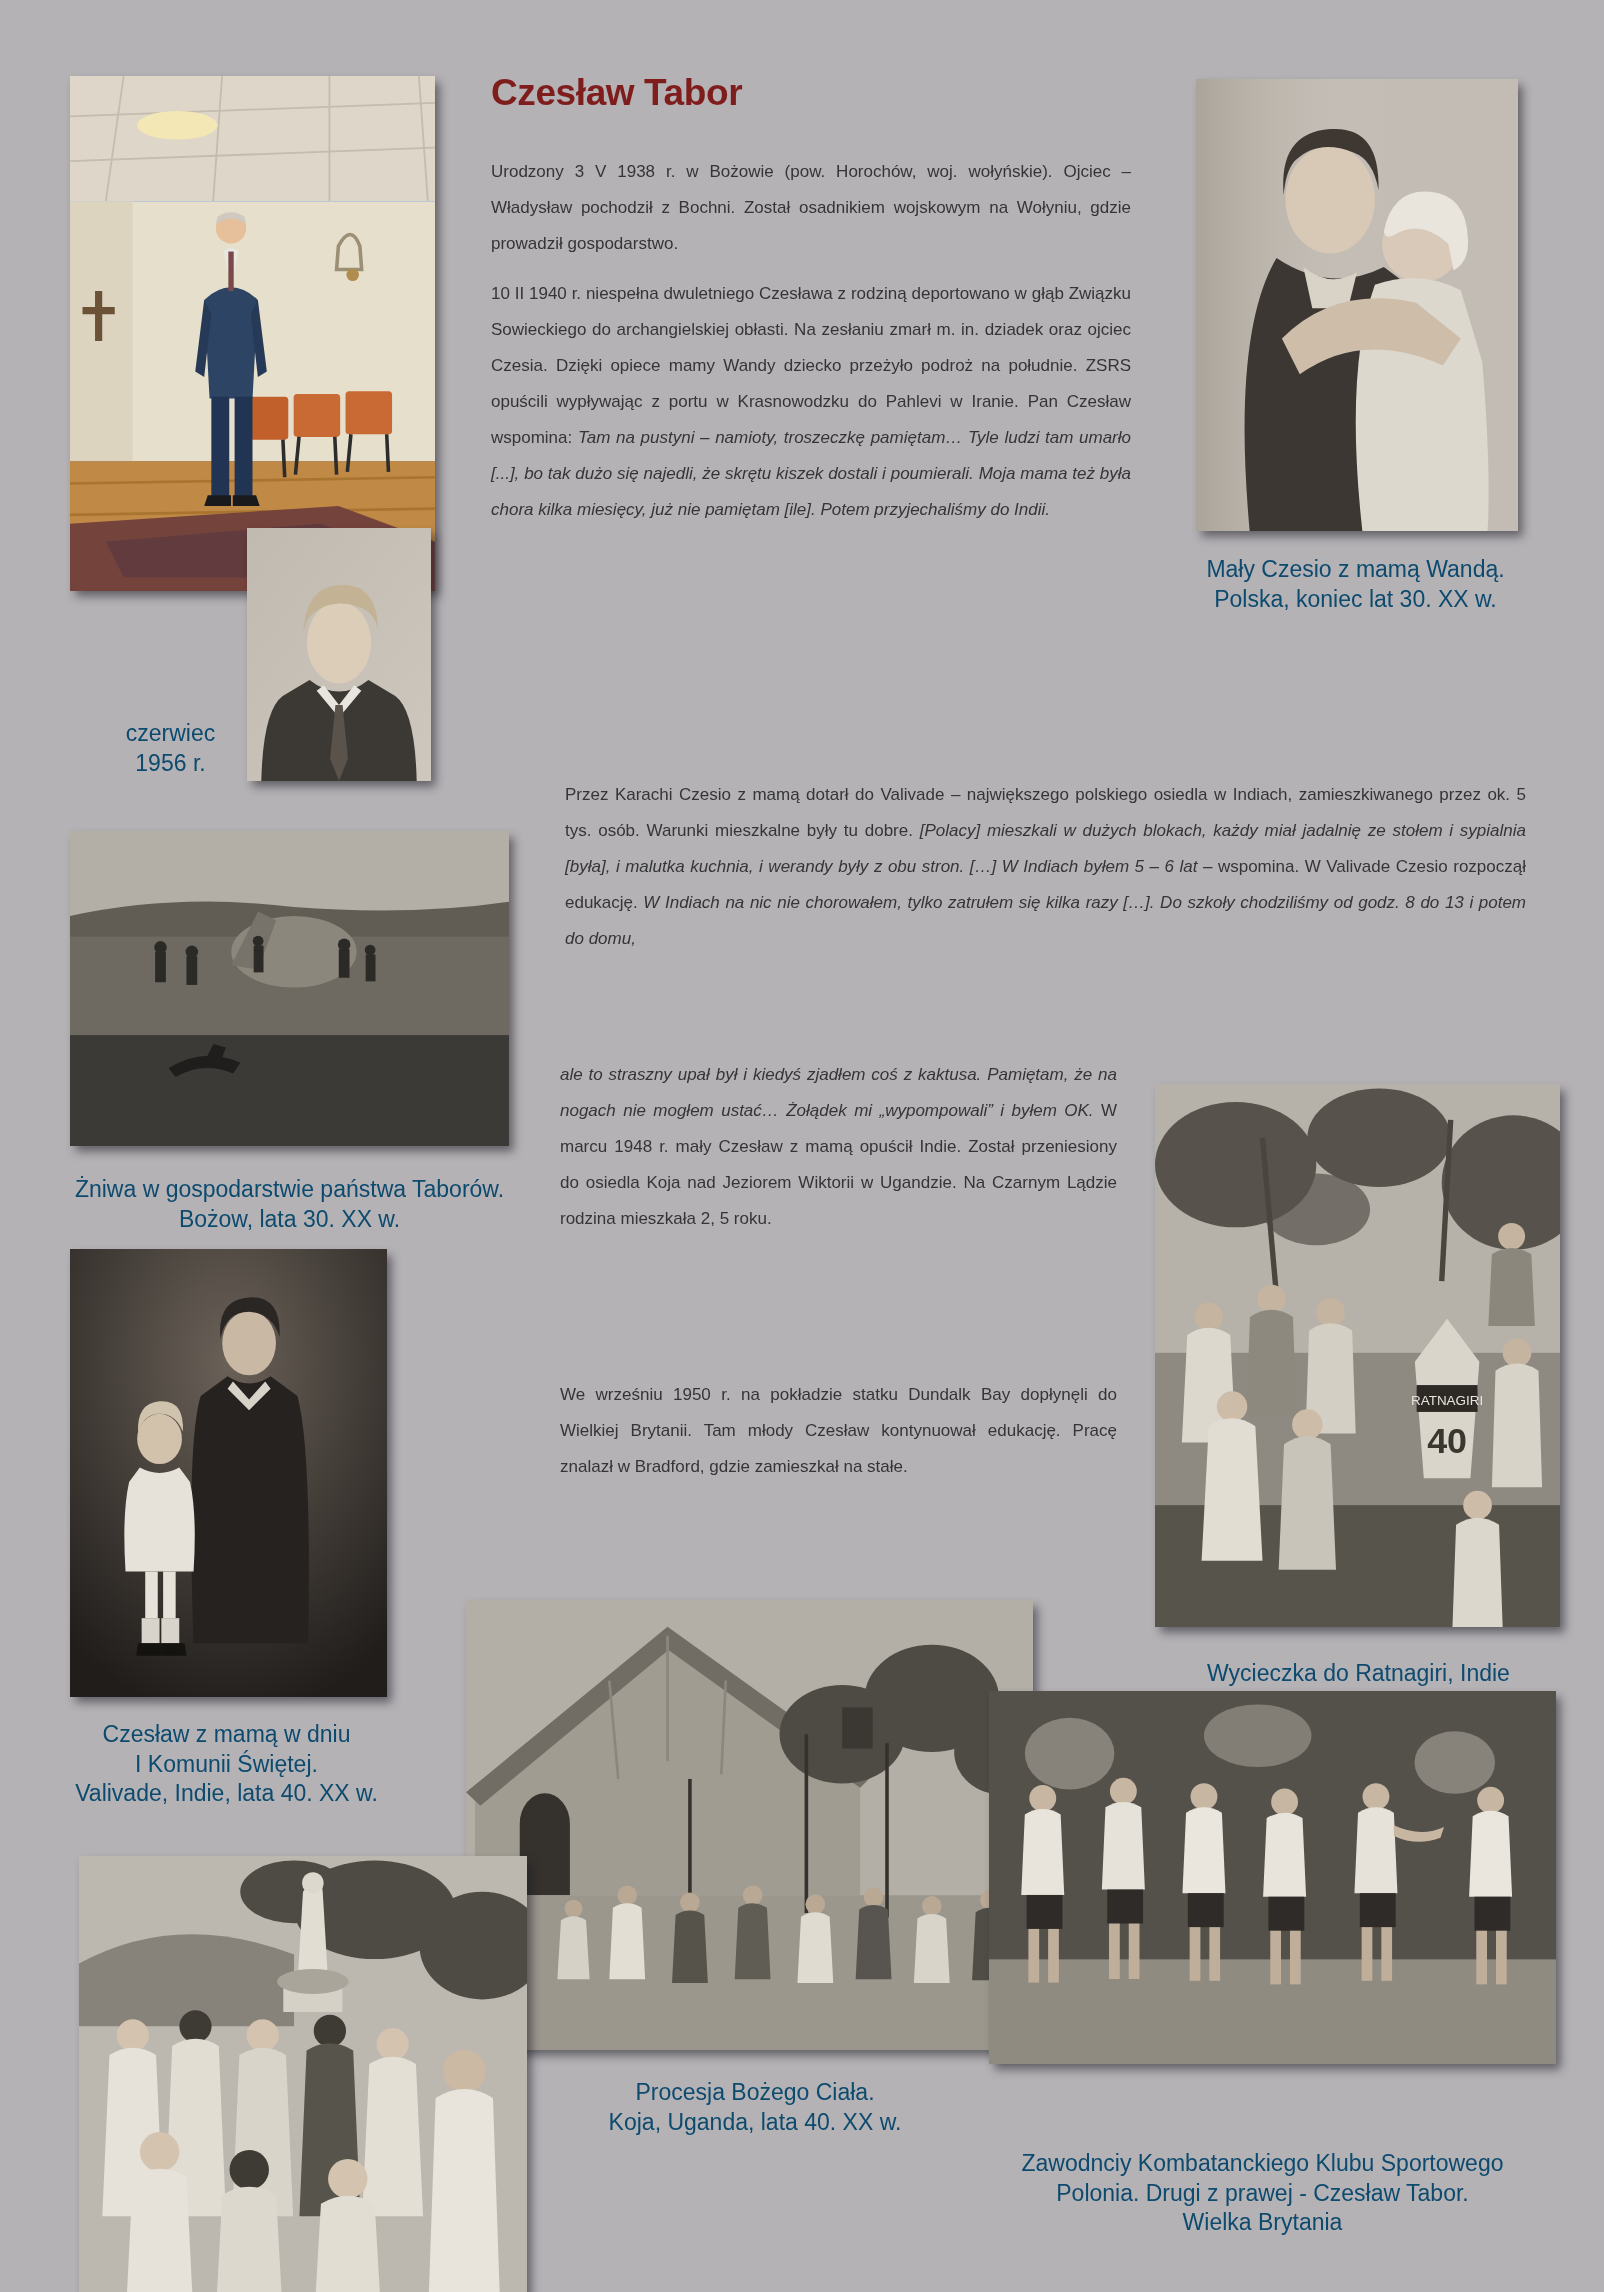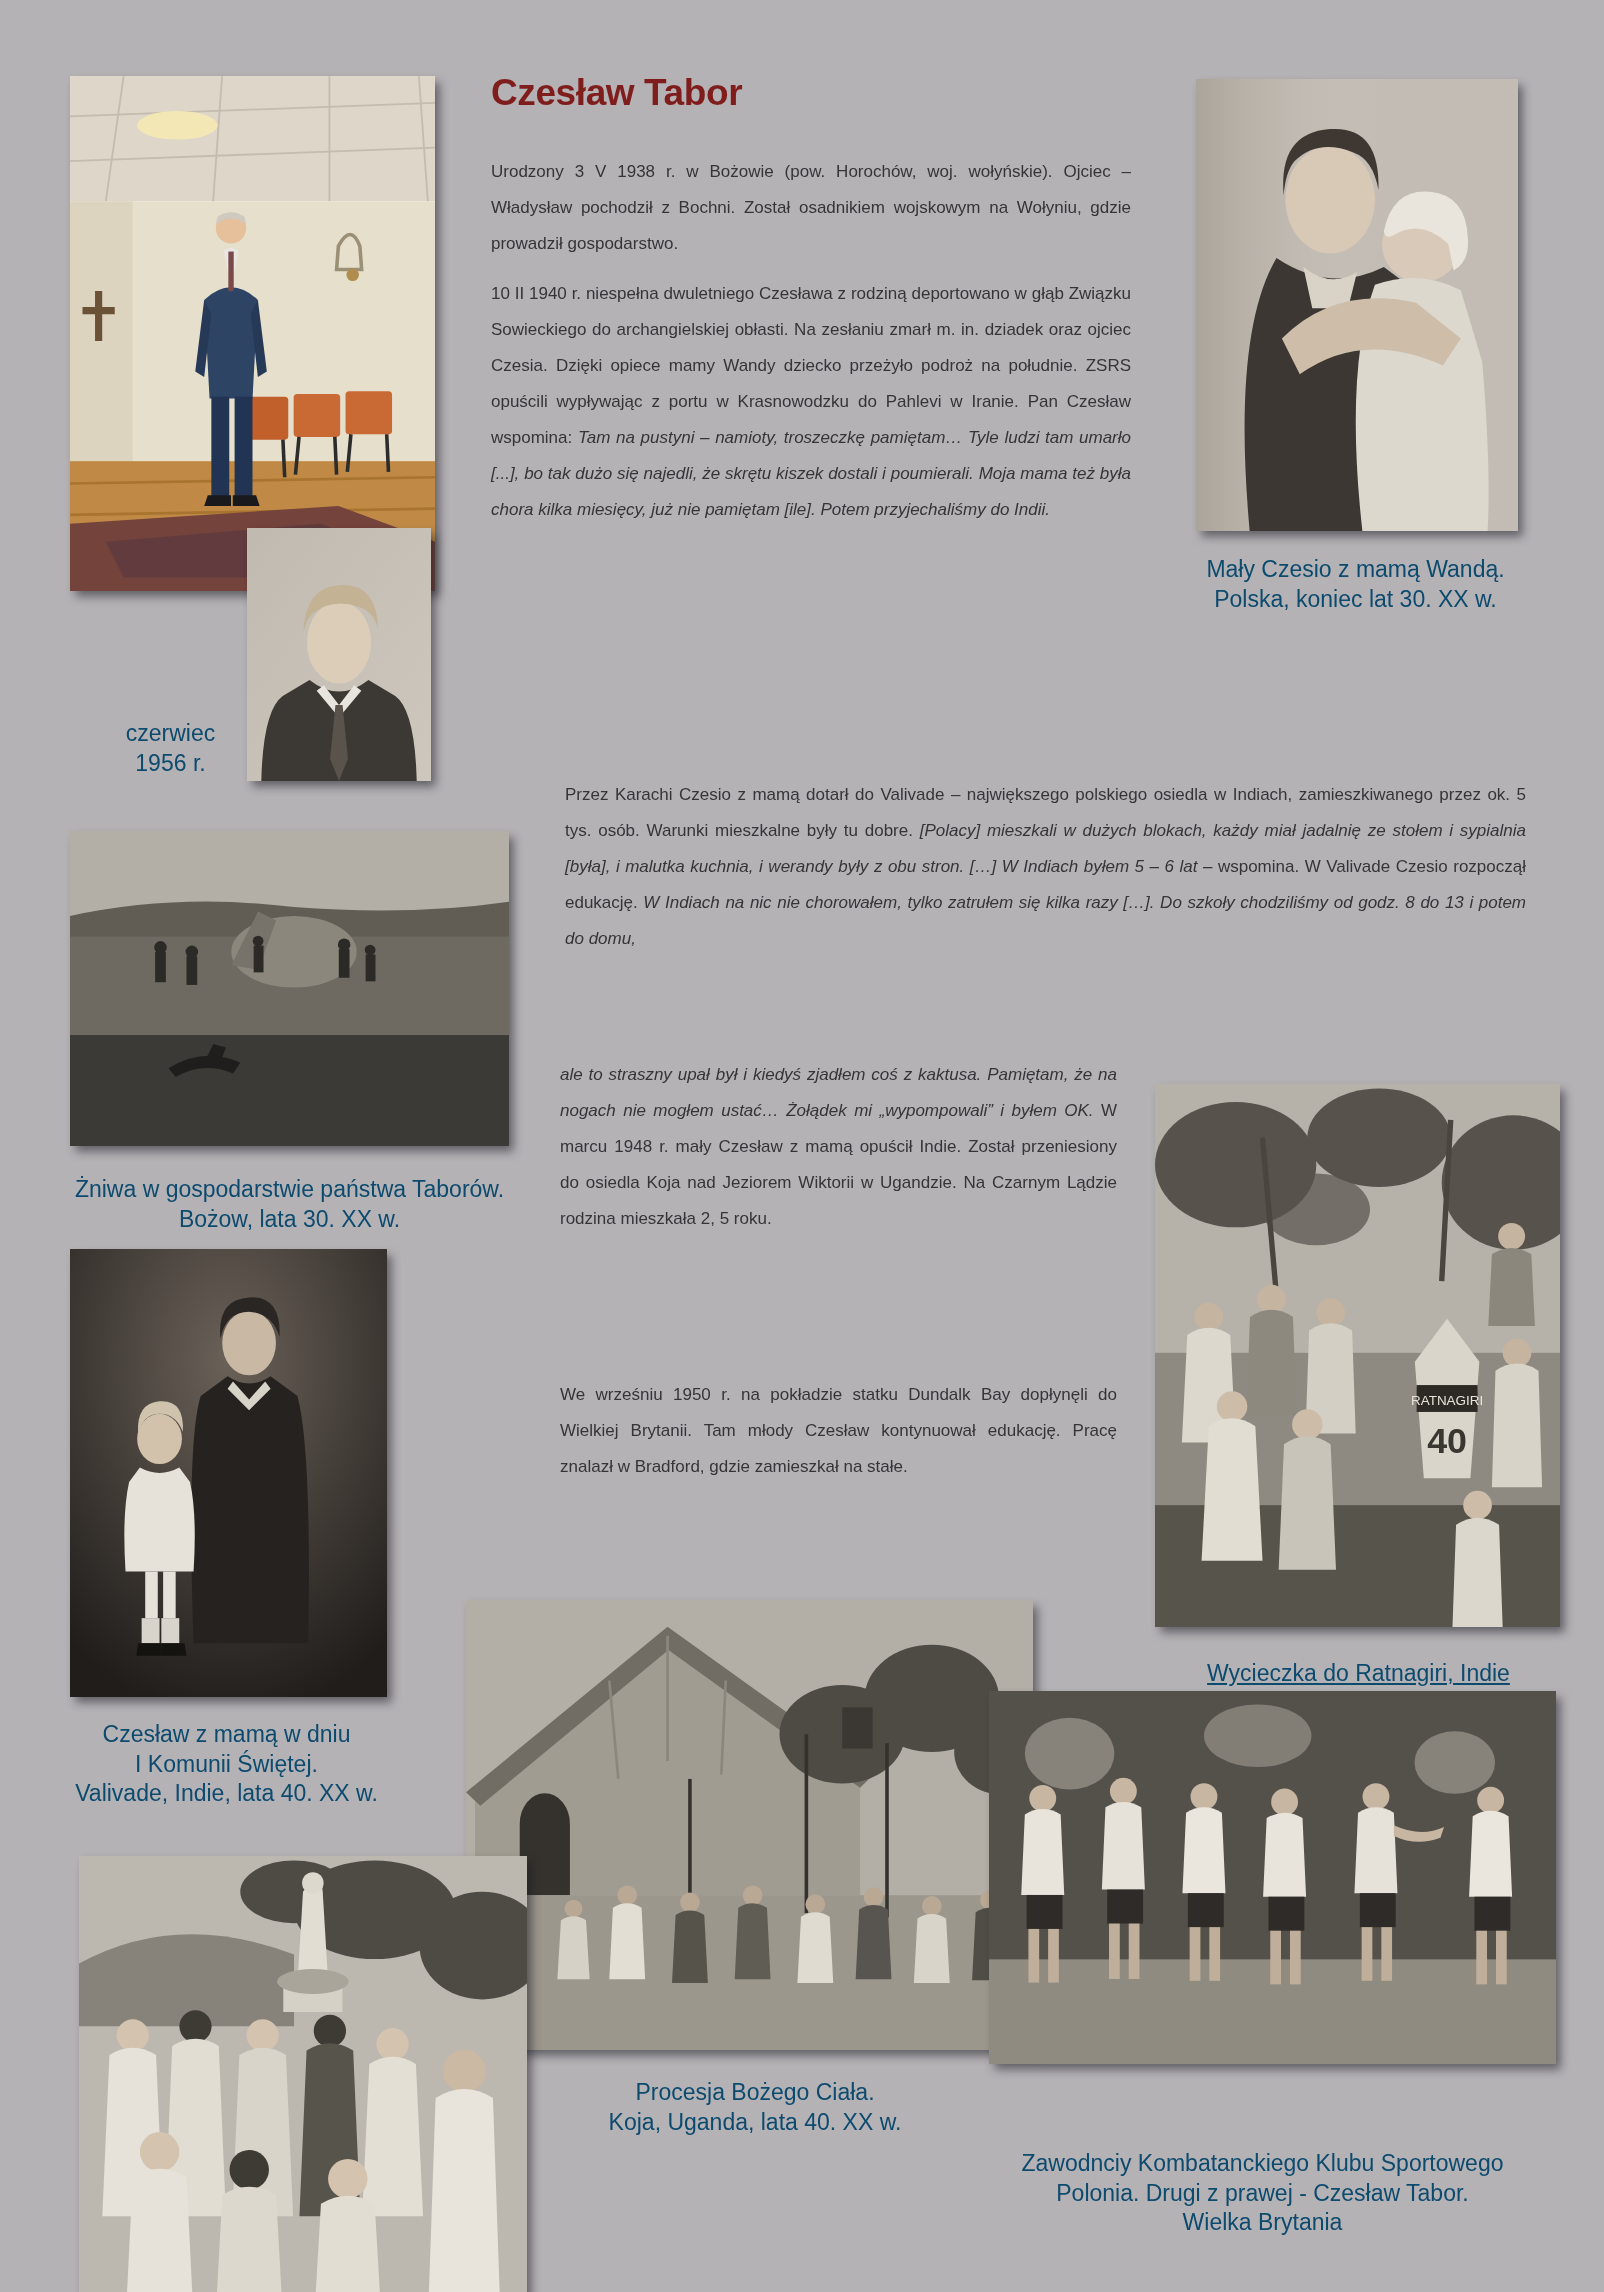--- a/index.html
+++ b/index.html
@@ -29,28 +29,28 @@
   
   .caption{
     position:absolute;text-align:center;
     font-size:23px;line-height:29.6px;color:#0c4a6e;
     white-space:pre-line;
   }
   #cap-portrait{left:99px;top:719px;width:143px;}
   #cap-womanbaby{left:1163px;top:555px;width:385px;}
   #cap-harvest{left:52px;top:1175px;width:475px;}
   #cap-communion{left:34px;top:1720px;width:385px;}
-  #cap-ratnagiri{left:1155px;top:1659px;width:407px;text-decoration:underline;}
+  #cap-ratnagiri{left:1155px;top:1659px;width:407px;}
   #cap-koja{left:504px;top:2078px;width:502px;}
   #cap-sports{left:958px;top:2149px;width:609px;}
   
   .photo{
     position:absolute;overflow:hidden;
     box-shadow:5.4px 6.3px 9px rgba(30,30,36,.55);
-    background:#ffffff;
+    background:#3b82f6;
   }
   .photo svg{display:block;width:100%;height:100%;}
   #ph-color{left:70px;top:76px;width:365px;height:515px;z-index:1;}
   #ph-youngman{left:247px;top:528px;width:184px;height:253px;z-index:2;}
   #ph-womanbaby{left:1196px;top:79px;width:322px;height:452px;}
   #ph-harvest{left:70px;top:831px;width:439px;height:315px;}
   #ph-communion{left:70px;top:1249px;width:317px;height:448px;}
   #ph-ratnagiri{left:1155px;top:1084px;width:405px;height:543px;}
   #ph-koja{left:466px;top:1600px;width:567px;height:450px;z-index:1;}
   #ph-sports{left:989px;top:1691px;width:567px;height:373px;z-index:2;}

